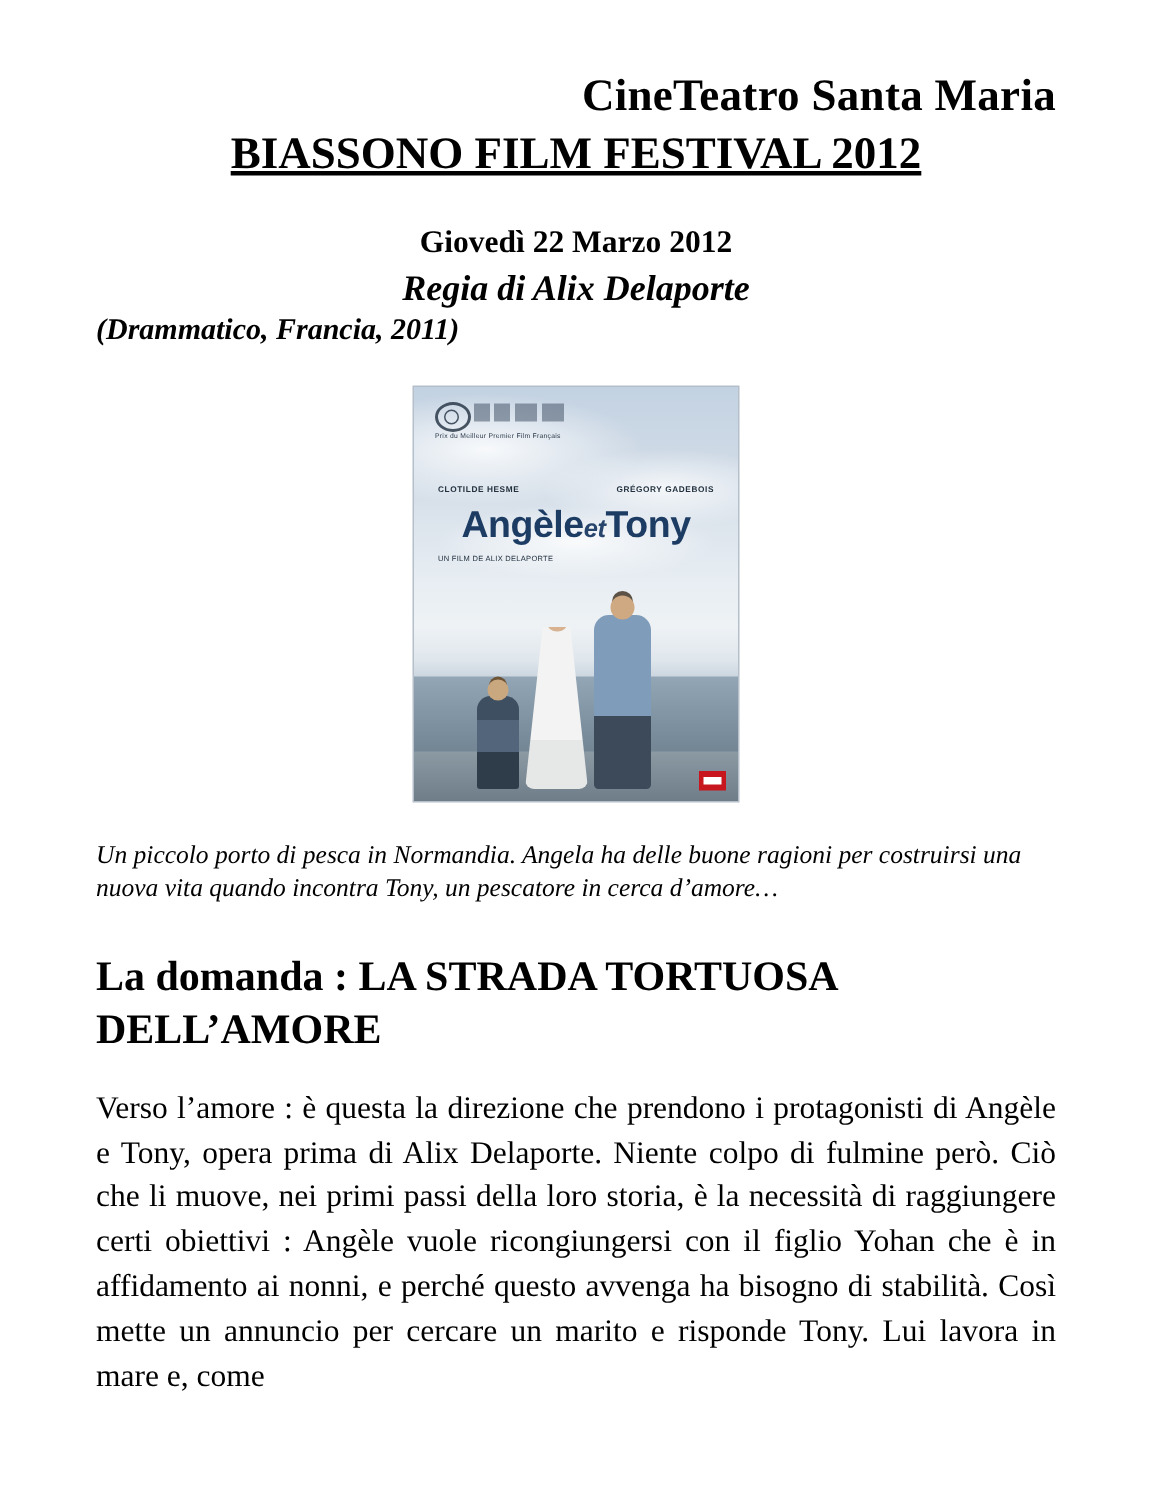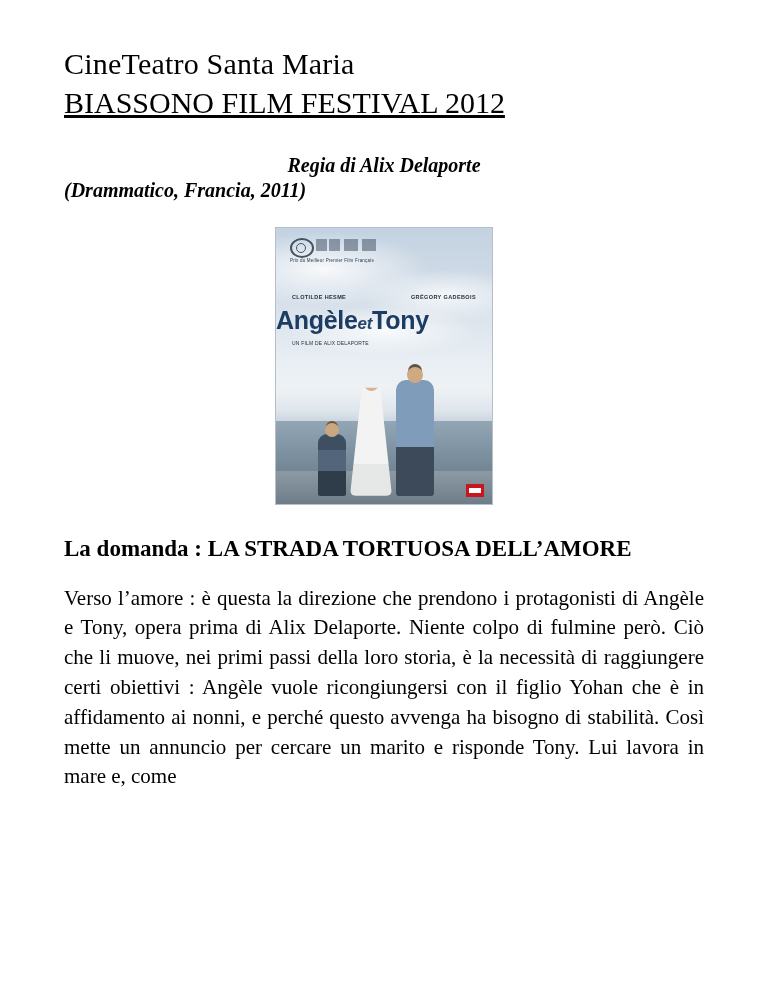--- a/index.html
+++ b/index.html
@@ -15,51 +15,51 @@
     overflow: hidden;
   }
   .page {
     width: 768px;
     height: 994px;
     box-sizing: border-box;
     padding: 46px 64px 0 64px;
     position: relative;
   }
   .title-line-1 {
-    text-align: left;
+    text-align: right;
     font-size: 30px;
-    font-weight: normal;
+    font-weight: bold;
     letter-spacing: 0.2px;
     line-height: 1.18;
   }
   .title-line-2 {
-    text-align: left;
+    text-align: center;
     font-size: 30px;
-    font-weight: normal;
+    font-weight: bold;
     text-decoration: underline;
     line-height: 1.18;
     margin-top: 4px;
   }
   .spacer-1 { height: 28px; }
   .date-line {
     text-align: center;
     font-size: 21px;
     font-weight: bold;
     line-height: 1.2;
   }
   .film-title {
     text-align: center;
     font-size: 33px;
     font-weight: bold;
     line-height: 1.2;
     margin-top: 6px;
   }
   .director {
     text-align: center;
-    font-size: 20px;
+    font-size: 24px;
     font-style: italic;
     font-weight: bold;
     line-height: 1.25;
     margin-top: 4px;
   }
   .genre {
     text-align: left;
     font-size: 20px;
     font-style: italic;
     font-weight: bold;
@@ -138,21 +138,21 @@
     color: #22303e;
     font-family: "Liberation Sans", sans-serif;
     font-weight: bold;
   }
   .poster .actor-left { left: 16px; }
   .poster .actor-right { right: 16px; }
   .poster .main-title {
     position: absolute;
     left: 0; right: 0;
     top: 78px;
-    text-align: left;
+    text-align: center;
     font-family: "Liberation Sans", sans-serif;
     font-weight: bold;
     font-size: 25px;
     color: #1d3c63;
     letter-spacing: -0.3px;
   }
   .poster .main-title .et {
     font-style: italic;
     font-size: 17px;
     color: #27456c;
@@ -243,21 +243,21 @@
   }
   .synopsis {
     margin-top: 24px;
     font-size: 17px;
     font-style: italic;
     line-height: 1.32;
     text-align: left;
   }
   .question {
     margin-top: 30px;
-    font-size: 23px;
+    font-size: 28px;
     font-weight: bold;
     line-height: 1.25;
   }
   .question .q-label { }
   .body-text {
     margin-top: 20px;
     font-size: 21px;
     line-height: 1.42;
     text-align: justify;
   }
@@ -265,20 +265,21 @@
 </head>
 <body>
 
 <div class="page">
 
   <div class="title-line-1">CineTeatro Santa Maria</div>
   <div class="title-line-2">BIASSONO FILM FESTIVAL 2012</div>
 
   <div class="spacer-1"></div>
 
+  <div class="date-line">Giovedì 22 Marzo 2012</div>
   <div class="director">Regia di Alix Delaporte</div>
   <div class="genre">(Drammatico, Francia, 2011)</div>
 
   <div class="poster-wrap">
     <div class="poster">
       <div class="sky-clouds"></div>
       <div class="laurel"></div>
       <div class="fest-mark"></div>
       <div class="prix-text">Prix du Meilleur Premier Film Français</div>
       <div class="actor-left">CLOTILDE HESME</div>
@@ -289,20 +290,21 @@
       <div class="credit">UN FILM DE ALIX DELAPORTE</div>
       <div class="sea"></div>
       <div class="beach"></div>
       <div class="fig fig-boy"></div>
       <div class="fig fig-bride"></div>
       <div class="fig fig-man"></div>
       <div class="distrib"></div>
     </div>
   </div>
 
+  <div class="synopsis">Un piccolo porto di pesca in Normandia. Angela ha delle buone ragioni per costruirsi una nuova vita quando incontra Tony, un pescatore in cerca d’amore…</div>
 
   <div class="question">
     <span class="q-label">La domanda : </span><span>LA STRADA TORTUOSA DELL’AMORE</span>
   </div>
 
   <div class="body-text">Verso l’amore : è questa la direzione che prendono i protagonisti di Angèle e Tony, opera prima di Alix Delaporte. Niente colpo di fulmine però. Ciò che li muove, nei primi passi della loro storia, è la necessità di raggiungere certi obiettivi : Angèle vuole ricongiungersi con il figlio Yohan che è in affidamento ai nonni, e perché questo avvenga ha bisogno di stabilità. Così mette un annuncio per cercare un marito e risponde Tony. Lui lavora in mare e, come</div>
 
 </div>
 
 </body></html>

